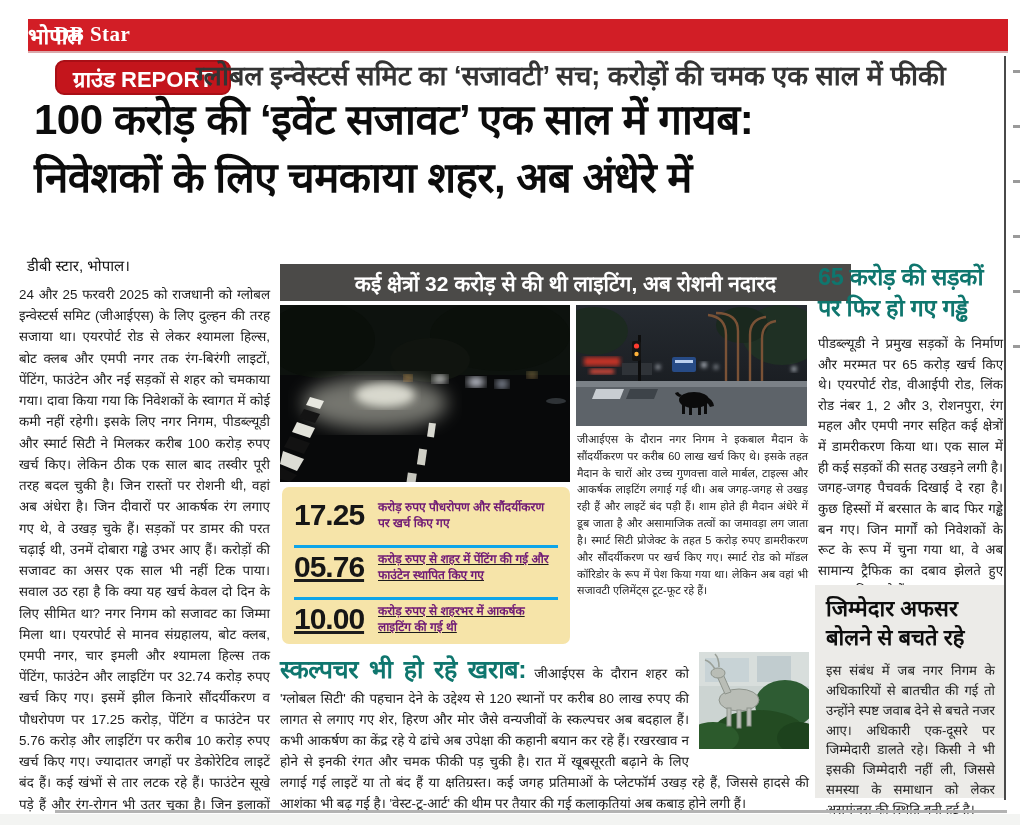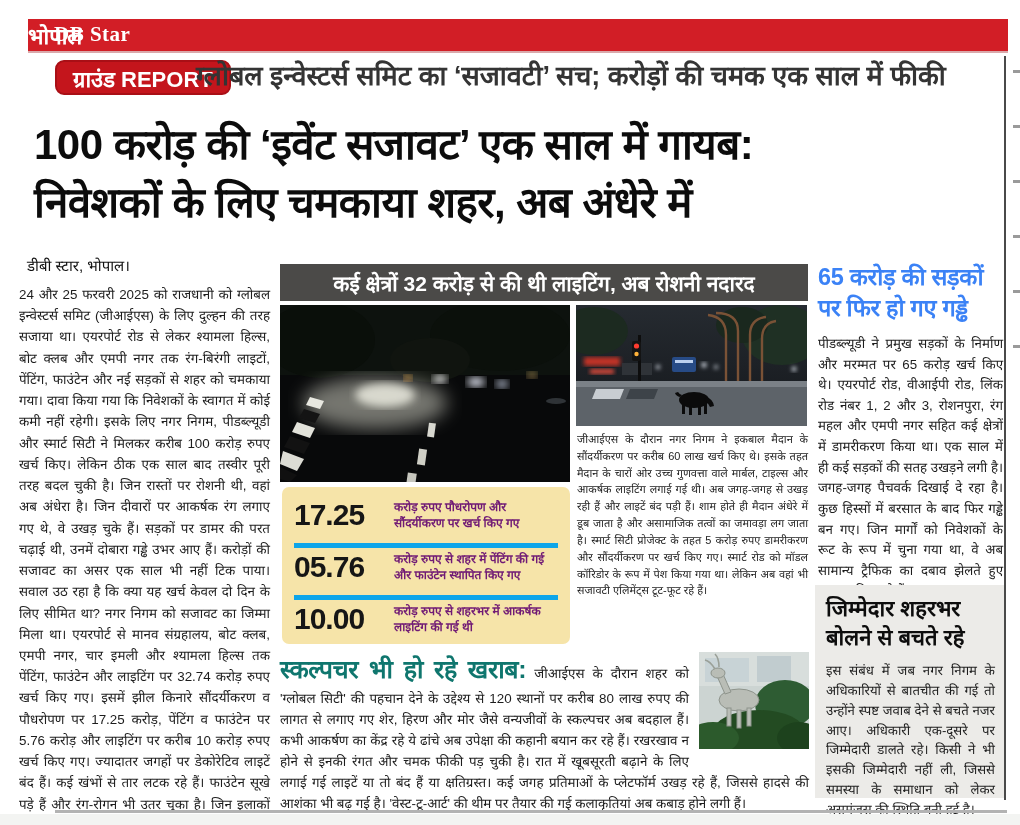--- a/index.html
+++ b/index.html
@@ -31,65 +31,65 @@
     background:#c4151c; border-radius:9px; border:2px solid #a90f16;
     display:flex; align-items:center; justify-content:center;
     color:#ffffff; font-weight:bold; font-size:22px; white-space:nowrap;
   }
   .kicker-text {
     position:absolute; left:196px; top:56px; width:800px;
     font-weight:bold; font-size:27px; color:#343434; white-space:nowrap;
   }
   
   .headline {
-    position:absolute; left:34px; top:116px; width:975px;
+    position:absolute; left:34px; top:91px; width:975px;
     font-weight:800; font-size:42px; line-height:1.38; color:#0c0c0c;
     letter-spacing:-0.5px;
   }
   .byline {
     position:absolute; left:27px; top:255px;
     font-weight:normal; font-size:15px; color:#111;
   }
   
   .left-col {
     position:absolute; left:19px; top:284px; width:251px; height:506px;
     font-size:13.4px; line-height:1.585; text-align:justify; color:#1d1d1d;
   }
   
   .center-bar {
-    position:absolute; left:280px; top:264px; width:528px; height:37px;
+    position:absolute; left:280px; top:264px; width:571px; height:37px;
     background:#4b4a48; color:#ffffff; font-weight:bold; font-size:21px;
     display:flex; align-items:center; justify-content:center; white-space:nowrap;
   }
   .photo-left { position:absolute; left:280px; top:305px; width:290px; height:177px; }
   .photo-right { position:absolute; left:576px; top:305px; width:231px; height:121px; }
   .stats-box {
     position:absolute; left:282px; top:487px; width:288px; height:157px;
     background:#f6e4a9; border-radius:7px; padding:9px 12px 6px 12px;
     display:flex; flex-direction:column; justify-content:space-between;
   }
-  .stat-row { display:flex; align-items:center; gap:16px; padding:2px 0; }
-  .stat-row + .stat-row { border-top:5px solid #0ea5e9; }
+  .stat-row { display:flex; align-items:center; gap:0; padding:2px 0; }
+  .stat-row + .stat-row { border-top:3px solid #0ea5e9;text-decoration:underline; }
   .stat-value { font-weight:800; font-size:30px; color:#161616; width:84px; flex:none; letter-spacing:-1px; }
   .stat-label { font-weight:bold; font-size:12px; line-height:1.35; color:#701a75; }
   .center-caption {
     position:absolute; left:577px; top:431px; width:231px; height:214px;
     font-size:11px; line-height:1.53; text-align:justify; color:#222;
   }
   
   .sculpture {
     position:absolute; left:280px; top:650px; width:529px; height:148px;
     font-size:13.4px; line-height:1.56; text-align:justify; color:#1d1d1d;
   }
   .sculpture-lead { font-weight:800; font-size:25px; color:#0f766e; letter-spacing:-0.3px; }
   .sculpture-img-wrap { float:right; width:110px; height:97px; margin:2px 0 4px 10px; }
   
   .right-col { position:absolute; left:818px; top:262px; width:185px; }
   .right-headline {
-    font-weight:800; font-size:23.5px; line-height:1.32; color:#3b82f6; letter-spacing:-0.3px;
+    font-weight:800; font-size:23.5px; line-height:1.32; color:#0f766e; letter-spacing:-0.3px;
   }
   .right-body {
     margin-top:10px; font-size:13.3px; line-height:1.55; text-align:justify; color:#1d1d1d;
   }
   .officials-box {
     position:absolute; left:815px; top:585px; width:191px; height:213px;
     background:#ecebe8; padding:10px 11px;
   }
   .officials-headline { font-weight:800; font-size:22px; line-height:1.3; color:#0d0d0d; }
   .officials-body { margin-top:9px; font-size:13.2px; line-height:1.5; text-align:justify; color:#1e1e1e; }
@@ -256,21 +256,21 @@
     </span>
     <span class="sculpture-lead">स्कल्पचर भी हो रहे खराब:</span><span> जीआईएस के दौरान शहर को 'ग्लोबल सिटी' की पहचान देने के उद्देश्य से 120 स्थानों पर करीब 80 लाख रुपए की लागत से लगाए गए शेर, हिरण और मोर जैसे वन्यजीवों के स्कल्पचर अब बदहाल हैं। कभी आकर्षण का केंद्र रहे ये ढांचे अब उपेक्षा की कहानी बयान कर रहे हैं। रखरखाव न होने से इनकी रंगत और चमक फीकी पड़ चुकी है। रात में खूबसूरती बढ़ाने के लिए लगाई गई लाइटें या तो बंद हैं या क्षतिग्रस्त। कई जगह प्रतिमाओं के प्लेटफॉर्म उखड़ रहे हैं, जिससे हादसे की आशंका भी बढ़ गई है। 'वेस्ट-टू-आर्ट' की थीम पर तैयार की गई कलाकृतियां अब कबाड़ होने लगी हैं।</span>
   </div>
 
   <div class="right-col">
     <div class="right-headline">65 करोड़ की सड़कों पर फिर हो गए गड्ढे</div>
     <div class="right-body">पीडब्ल्यूडी ने प्रमुख सड़कों के निर्माण और मरम्मत पर 65 करोड़ खर्च किए थे। एयरपोर्ट रोड, वीआईपी रोड, लिंक रोड नंबर 1, 2 और 3, रोशनपुरा, रंग महल और एमपी नगर सहित कई क्षेत्रों में डामरीकरण किया था। एक साल में ही कई सड़कों की सतह उखड़ने लगी है। जगह-जगह पैचवर्क दिखाई दे रहा है। कुछ हिस्सों में बरसात के बाद फिर गड्ढे बन गए। जिन मार्गों को निवेशकों के रूट के रूप में चुना गया था, वे अब सामान्य ट्रैफिक का दबाव झेलते हुए बदहाल दिख रहे हैं।</div>
   </div>
 
   <div class="officials-box">
-    <div class="officials-headline">जिम्मेदार शहरभर बोलने से बचते रहे</div>
+    <div class="officials-headline">जिम्मेदार अफसर बोलने से बचते रहे</div>
     <div class="officials-body">इस संबंध में जब नगर निगम के अधिकारियों से बातचीत की गई तो उन्होंने स्पष्ट जवाब देने से बचते नजर आए। अधिकारी एक-दूसरे पर जिम्मेदारी डालते रहे। किसी ने भी इसकी जिम्मेदारी नहीं ली, जिससे समस्या के समाधान को लेकर असमंजस की स्थिति बनी हुई है।</div>
   </div>
 
   <div class="col-rule-right"></div>
   <div class="edge-marks">
     <span></span>
       <span></span>
       <span></span>
       <span></span>
       <span></span>

